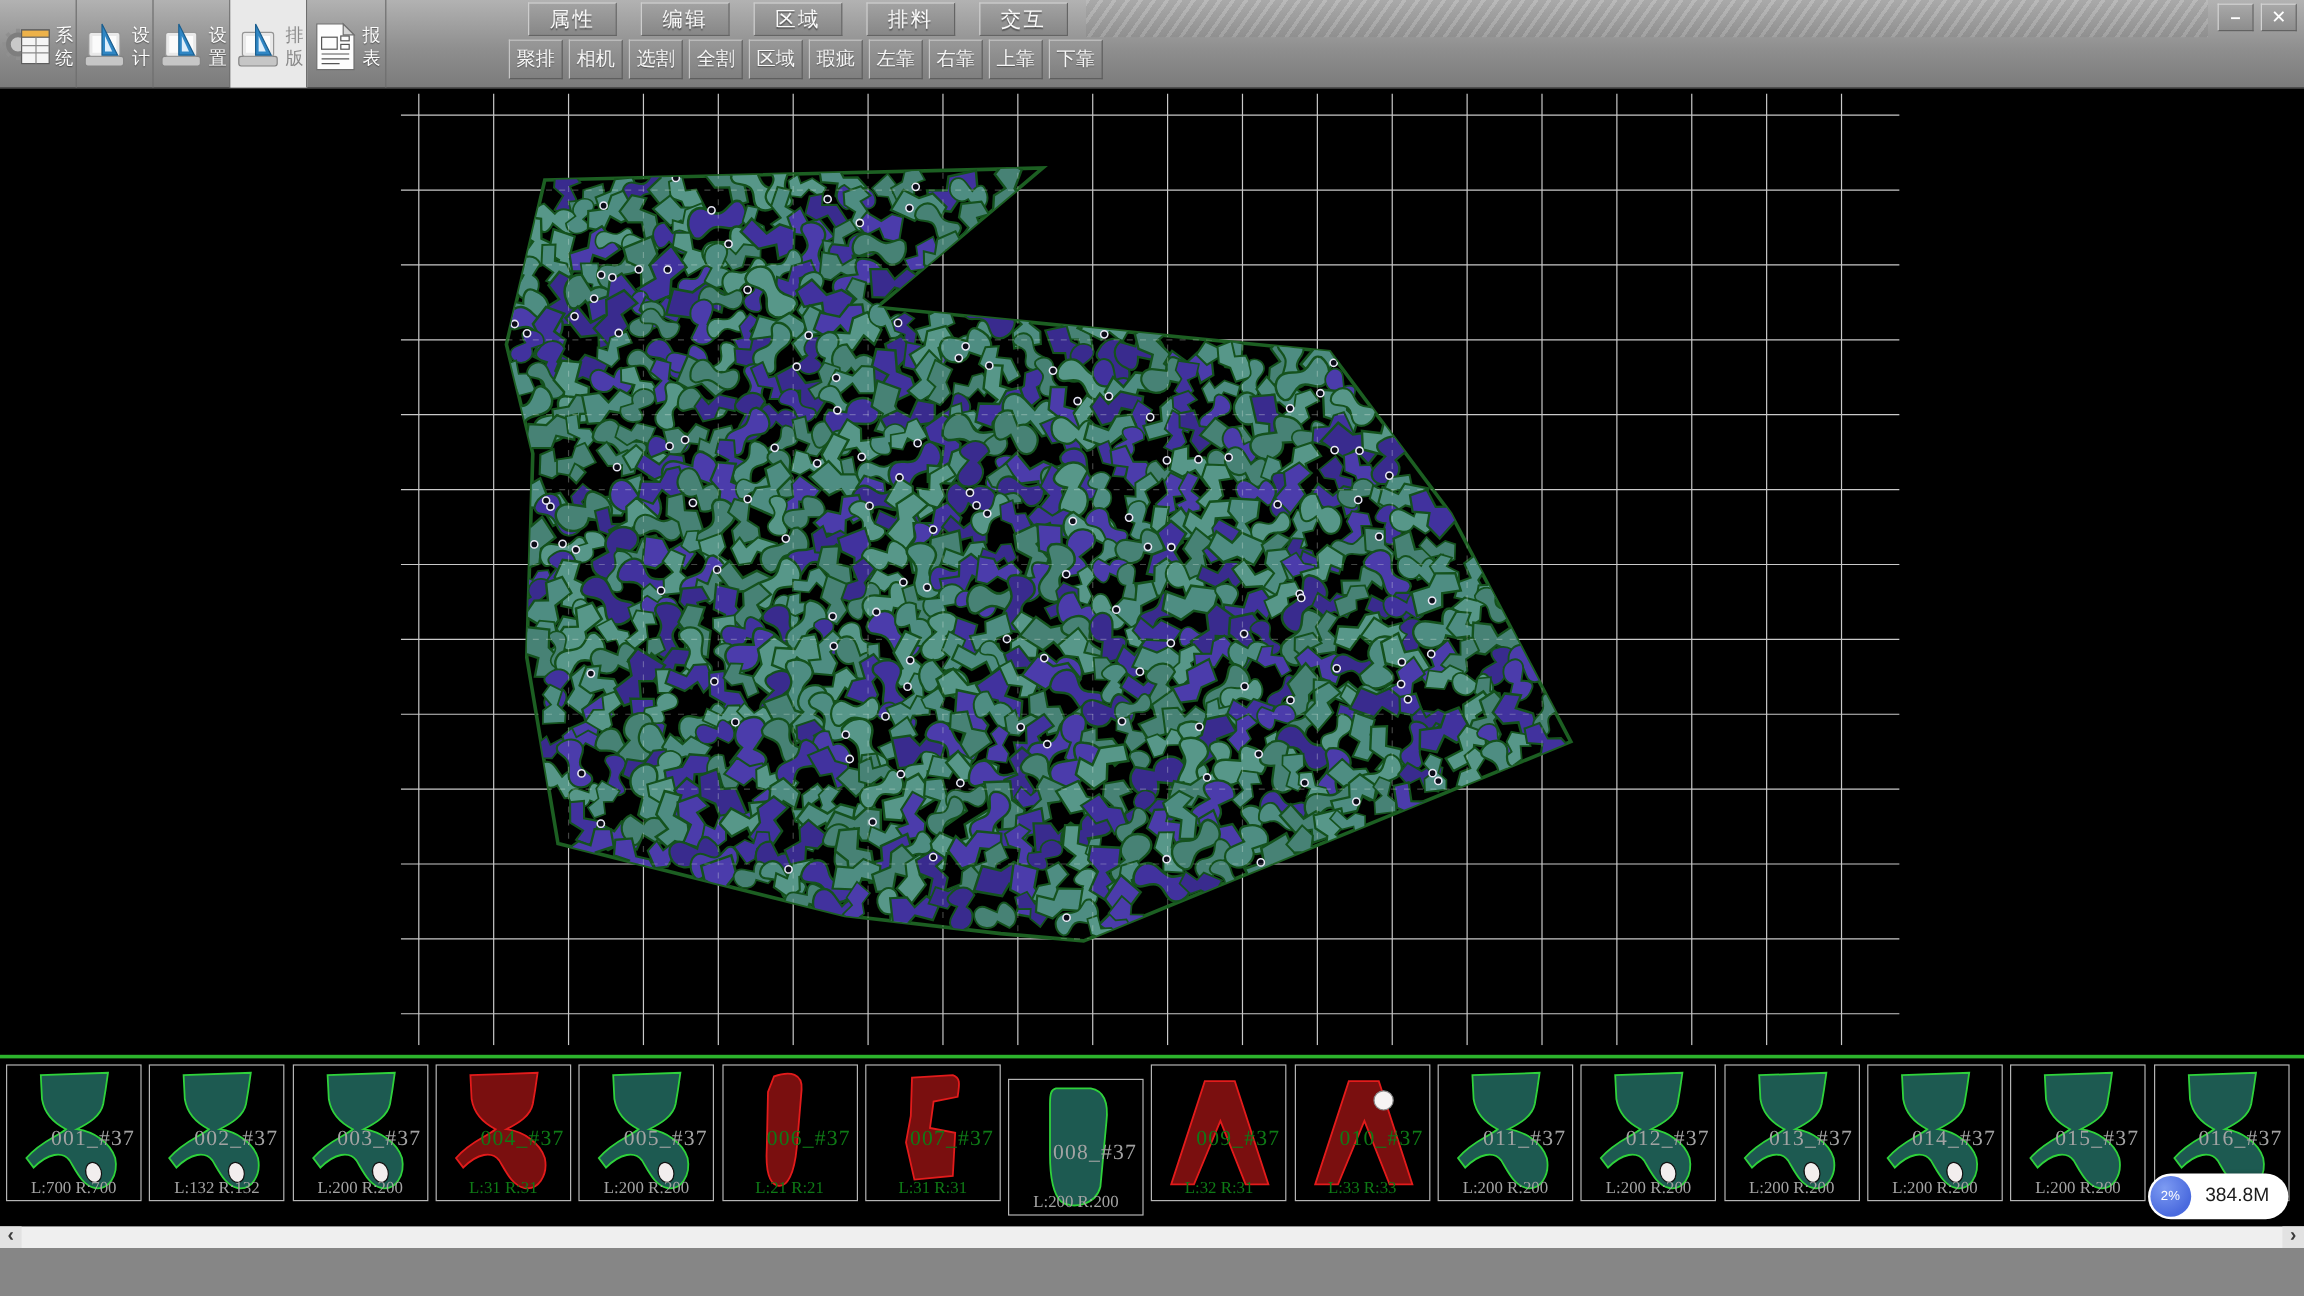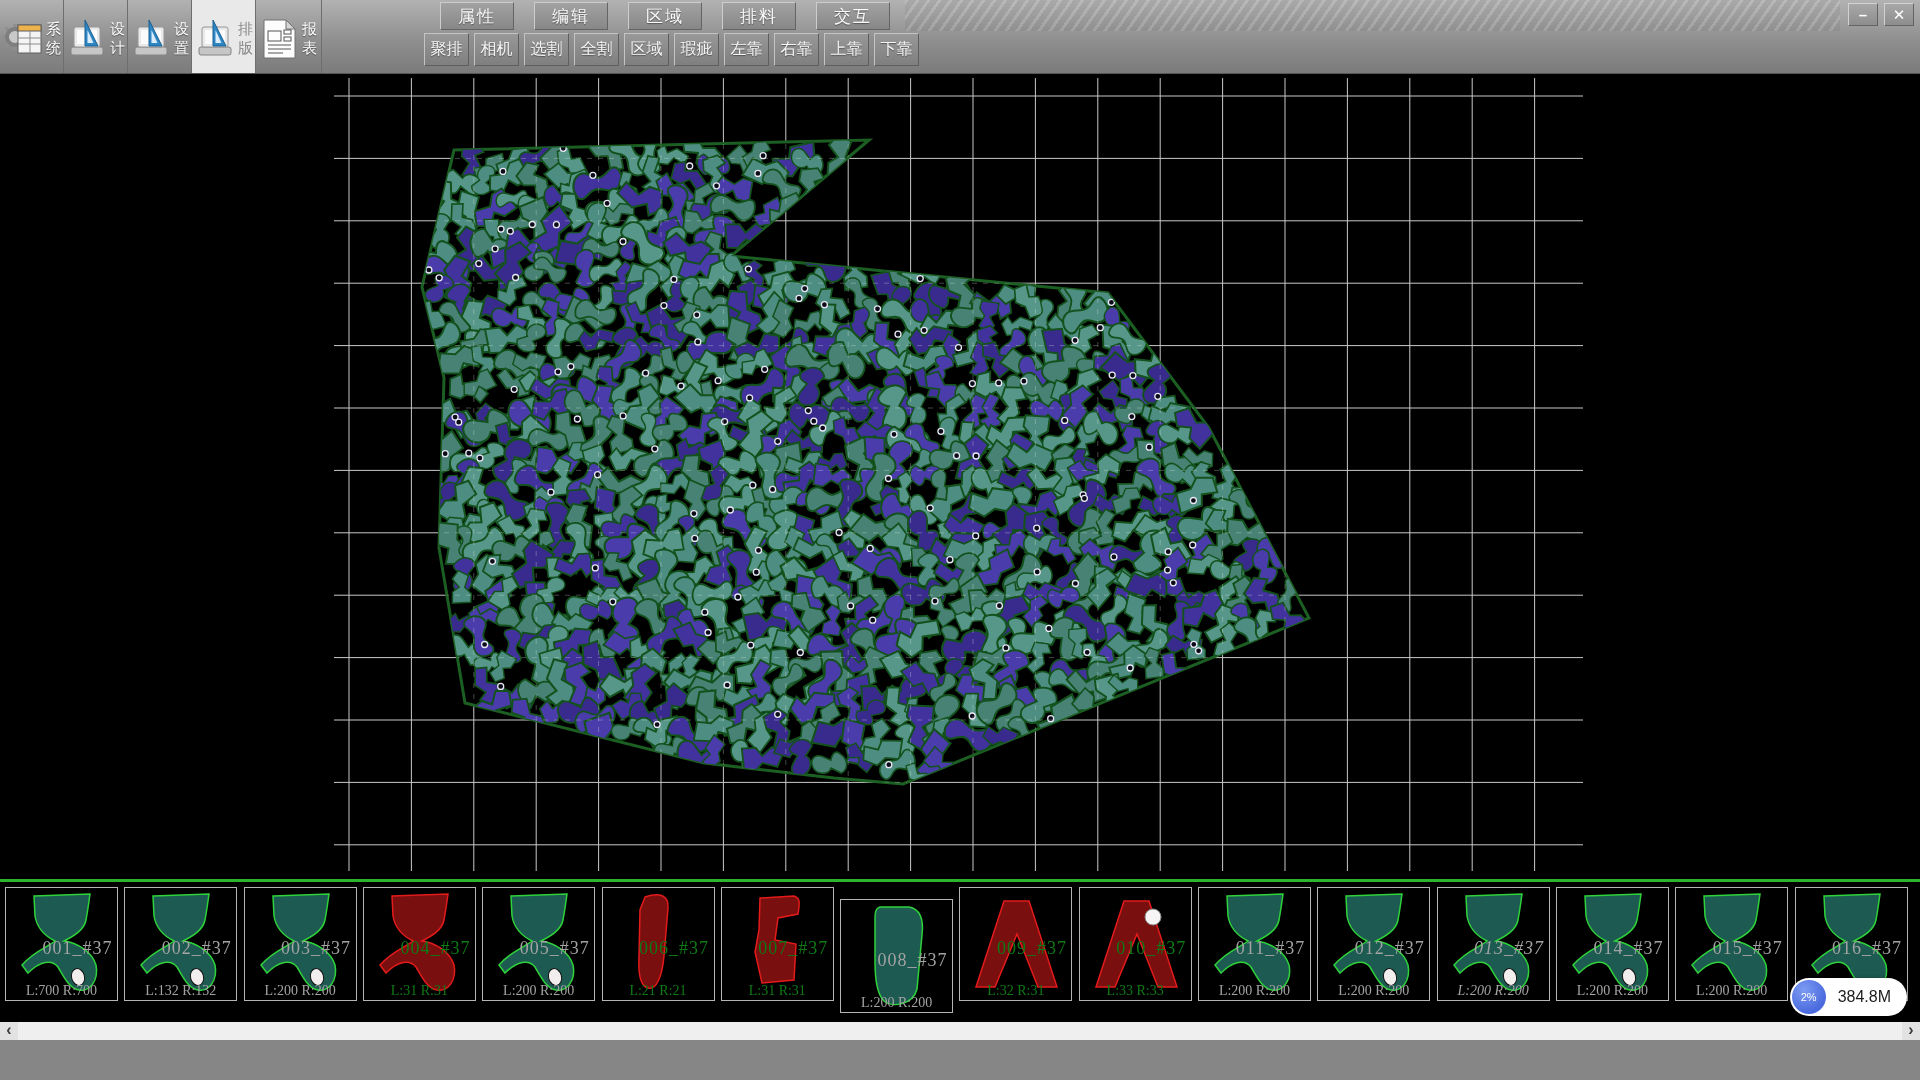--- a/index.html
+++ b/index.html
@@ -1210,21 +1210,21 @@
         <div class="pinfo txt-gray">L:200 R:200</div>
       </div>
       <div class="pcell" style="left: 1317.3px;">
         <svg width="100" height="110" viewBox="0 0 100 110">
           <path d="M22,6 L78,4 L76,18 L74,30 C72,40 62,46 52,51 C66,53 80,62 84,75 C87,90 78,102 67,100 C57,98 52,87 46,77 C40,69 28,71 16,83 L10,75 C22,61 36,57 43,51 C33,46 25,38 23,26 Z" fill="#1d5a51" stroke="#2fd23b" stroke-width="1.5"></path>
           <ellipse cx="66" cy="87" rx="6.5" ry="8.5" transform="rotate(-15 66 87)" fill="#f2eeee" stroke="#111"></ellipse>
         </svg>
         <div class="plabel txt-gray">012_#37</div>
         <div class="pinfo txt-gray">L:200 R:200</div>
       </div>
-      <div class="pcell" style="left: 1436.6px; font-style: italic;">
+      <div class="pcell" style="left: 1436.6px;">
         <svg width="100" height="110" viewBox="0 0 100 110">
           <path d="M22,6 L78,4 L76,18 L74,30 C72,40 62,46 52,51 C66,53 80,62 84,75 C87,90 78,102 67,100 C57,98 52,87 46,77 C40,69 28,71 16,83 L10,75 C22,61 36,57 43,51 C33,46 25,38 23,26 Z" fill="#1d5a51" stroke="#2fd23b" stroke-width="1.5"></path>
           <ellipse cx="66" cy="87" rx="6.5" ry="8.5" transform="rotate(-15 66 87)" fill="#f2eeee" stroke="#111"></ellipse>
         </svg>
         <div class="plabel txt-gray">013_#37</div>
         <div class="pinfo txt-gray">L:200 R:200</div>
       </div>
       <div class="pcell" style="left: 1555.9px;">
         <svg width="100" height="110" viewBox="0 0 100 110">
           <path d="M22,6 L78,4 L76,18 L74,30 C72,40 62,46 52,51 C66,53 80,62 84,75 C87,90 78,102 67,100 C57,98 52,87 46,77 C40,69 28,71 16,83 L10,75 C22,61 36,57 43,51 C33,46 25,38 23,26 Z" fill="#1d5a51" stroke="#2fd23b" stroke-width="1.5"></path>

